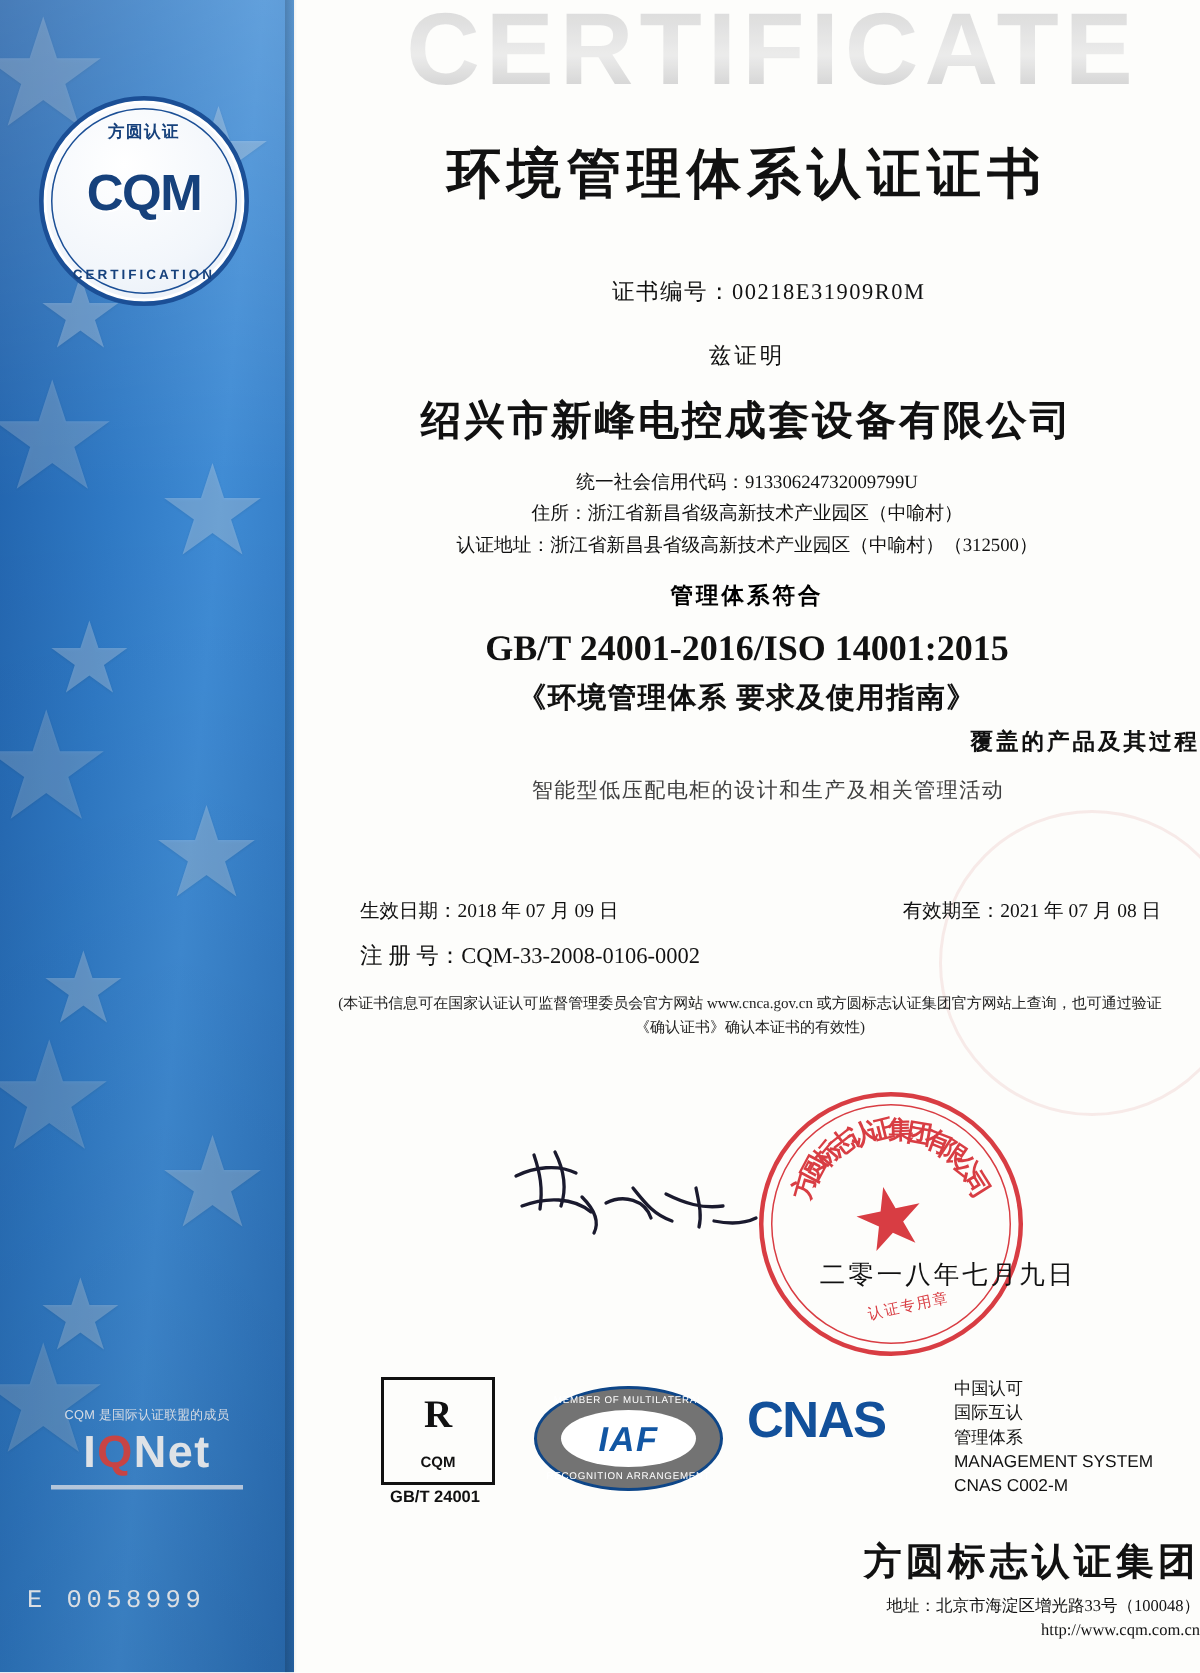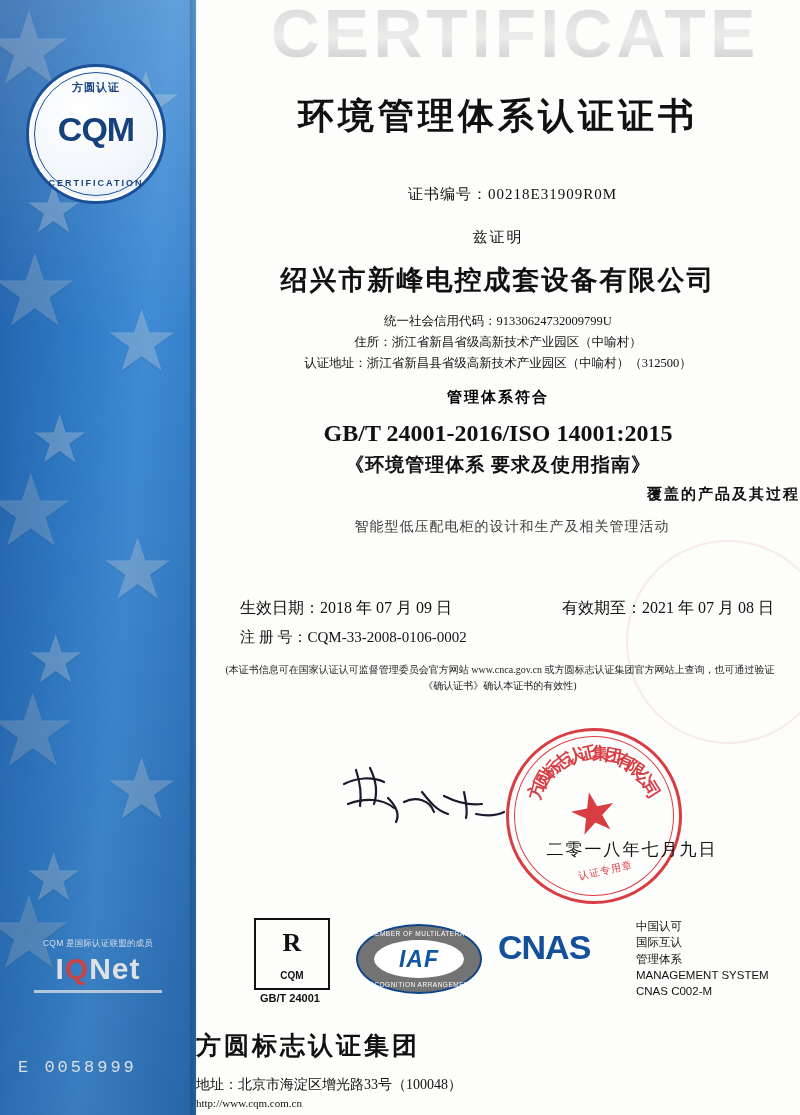--- a/index.html
+++ b/index.html
@@ -129,21 +129,21 @@
     position:absolute;left:0;right:0;top:485px;text-align:right;
     font-size:15px;font-weight:bold;color:#111;letter-spacing:2px;
   }
   .scope-text{
     position:absolute;left:0;right:0;top:518px;text-align:center;
     font-size:14px;color:#404040;letter-spacing:1px;margin-left:28px;
   }
   .date-row{
     position:absolute;left:44px;right:26px;top:598px;
     display:flex;justify-content:space-between;
-    font-size:16px;color:#111;
+    font-size:13px;color:#111;
   }
   .reg-row{
     position:absolute;left:44px;top:628px;
     font-size:15px;color:#111;
   }
   .note{
     position:absolute;left:28px;right:24px;top:662px;
     text-align:center;font-size:10px;color:#222;line-height:1.55;
   }
   .note .line2{display:block;}
@@ -233,28 +233,28 @@
     font-family:"Liberation Sans", sans-serif;
     font-size:34px;font-weight:bold;color:#12509a;letter-spacing:-1px;
   }
   .cnas-text{
     position:absolute;left:400px;top:0;
     font-family:"Liberation Sans", sans-serif;
     font-size:11.5px;color:#111;line-height:1.42;
   }
   
   .footer{
-    position:absolute;left:0;right:0;bottom:6px;text-align:left;
+    position:absolute;left:0;right:0;bottom:22px;text-align:right;
   }
   .footer-name{
     font-family:"Liberation Serif", serif;
     font-size:25px;font-weight:bold;color:#111;letter-spacing:3px;
   }
   .footer-addr{
-    margin-top:14px;font-size:14px;color:#111;
+    margin-top:6px;font-size:11px;color:#111;
   }
   .footer-url{
     margin-top:3px;font-size:11px;color:#111;
   }
   
   .iqnet-note{
     position:absolute;left:14px;top:938px;width:168px;text-align:center;
     font-family:"Liberation Sans", sans-serif;
     font-size:8.5px;color:#e8eef7;letter-spacing:.2px;
   }

